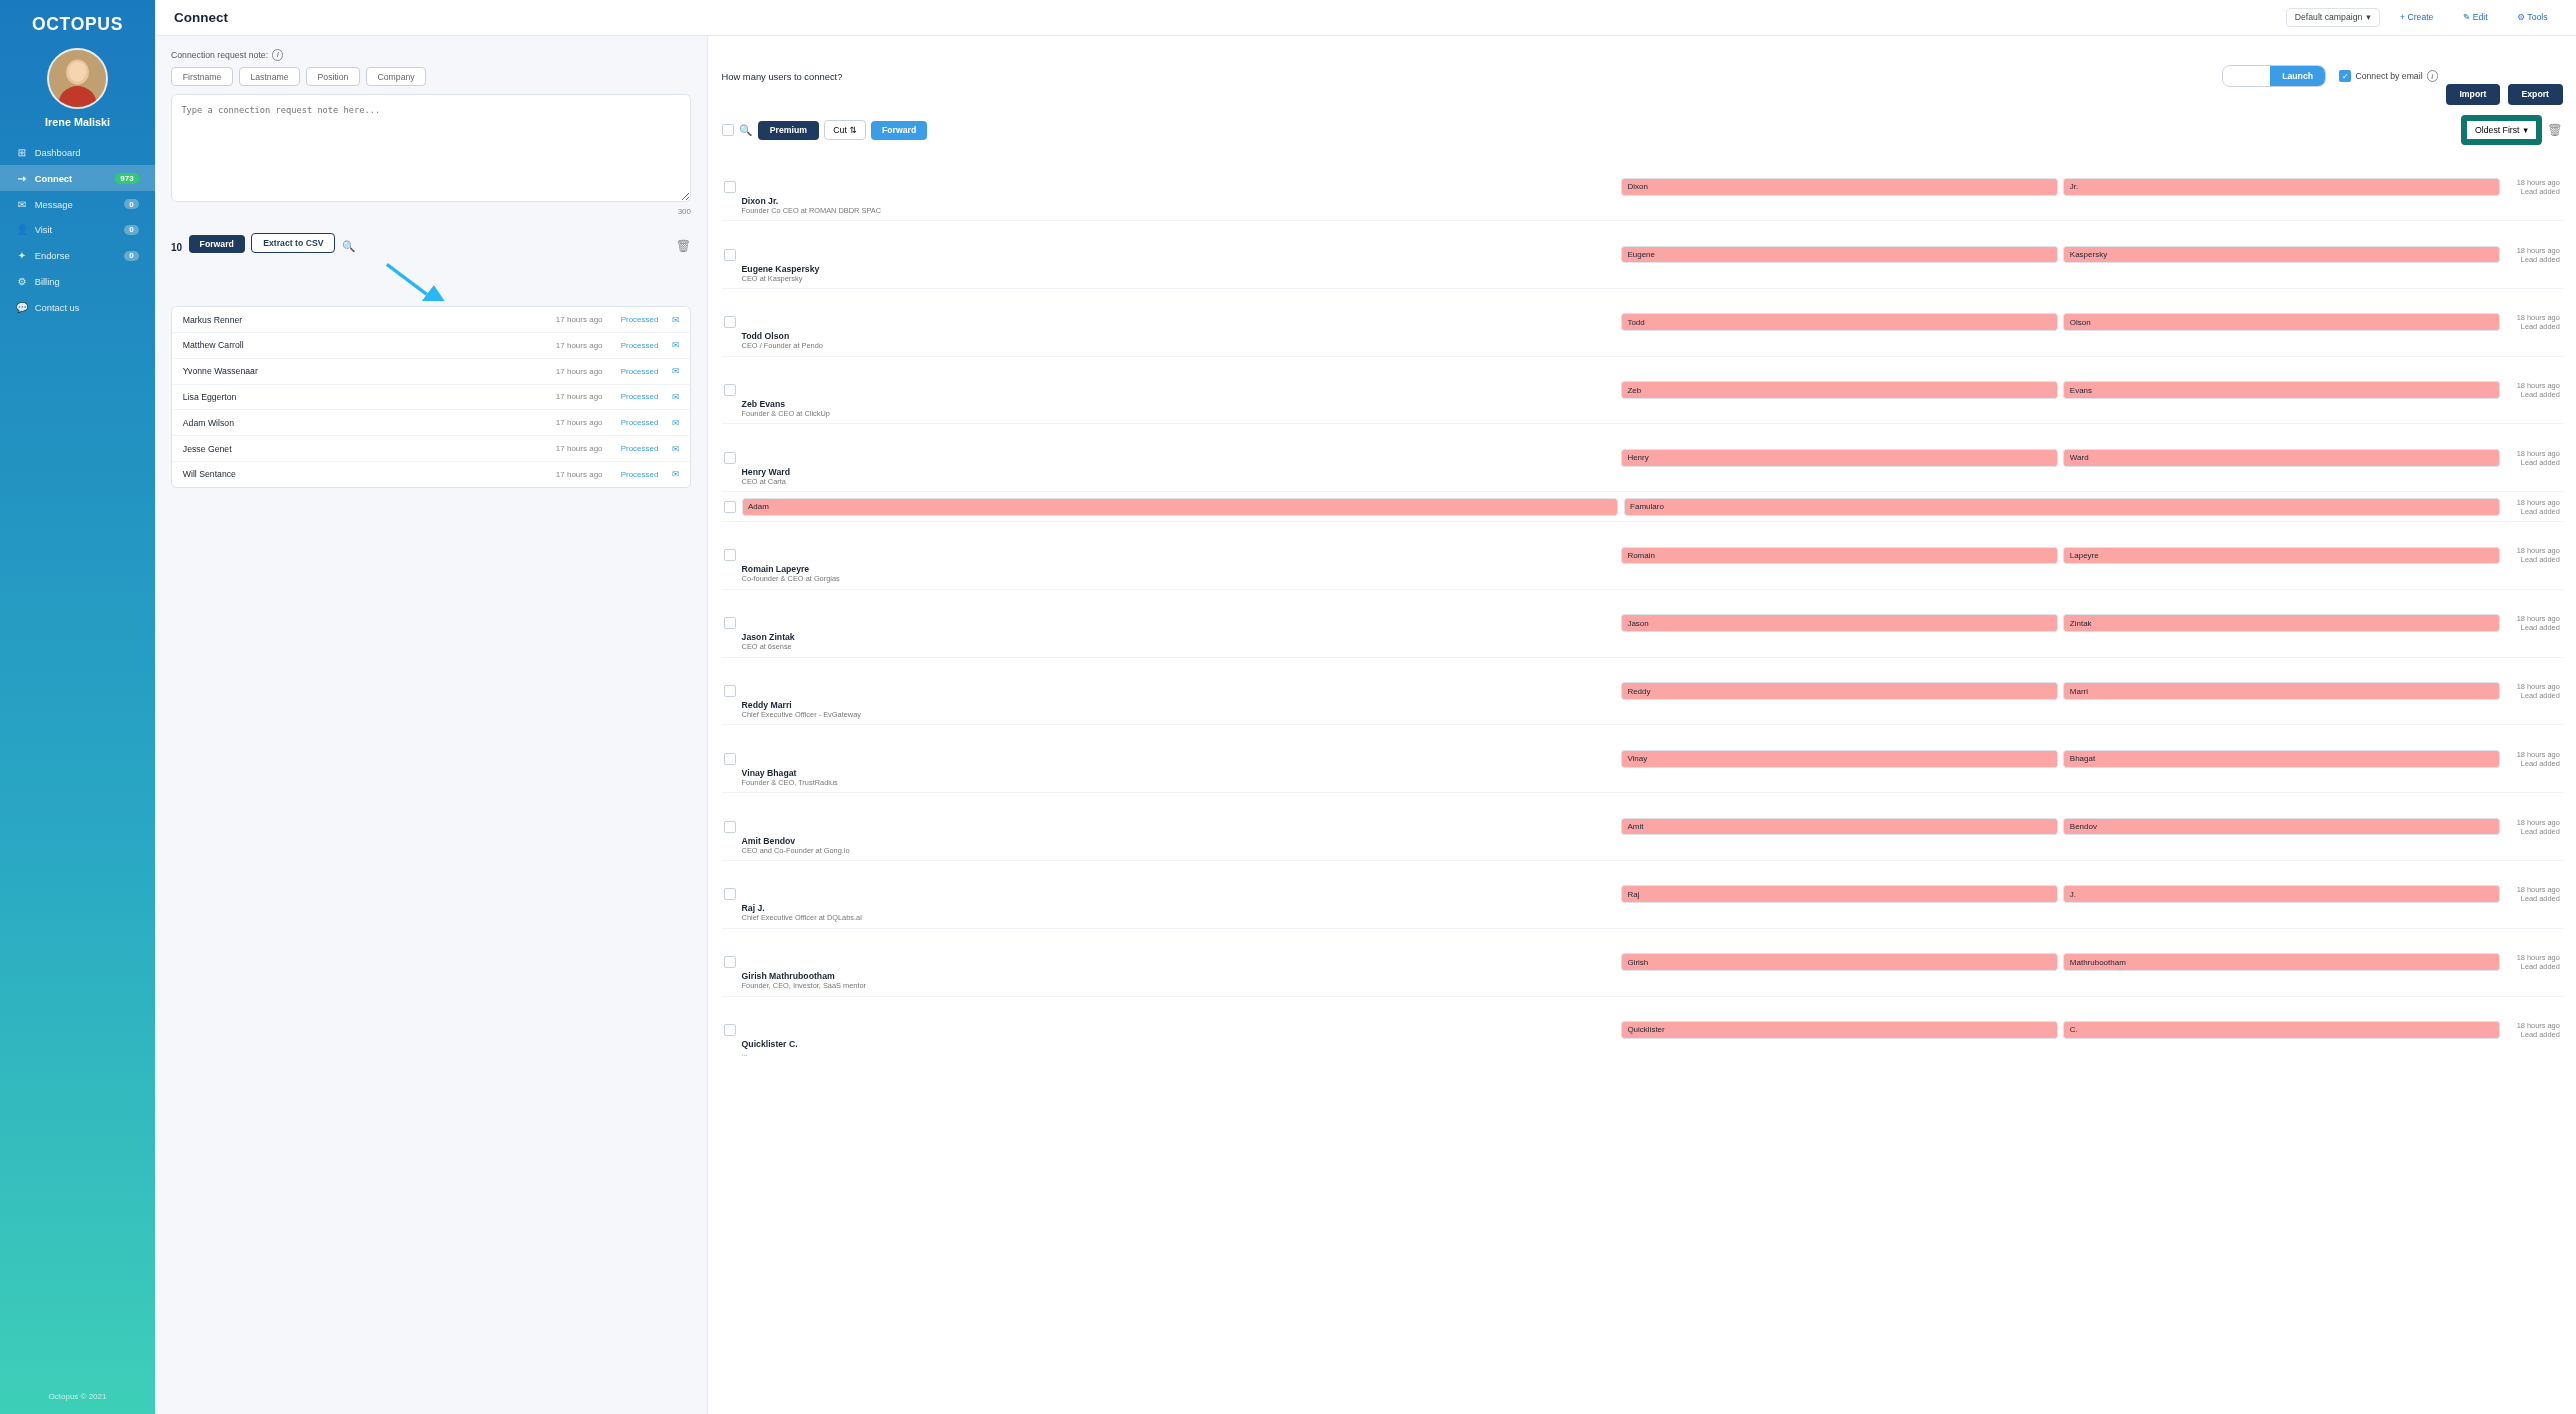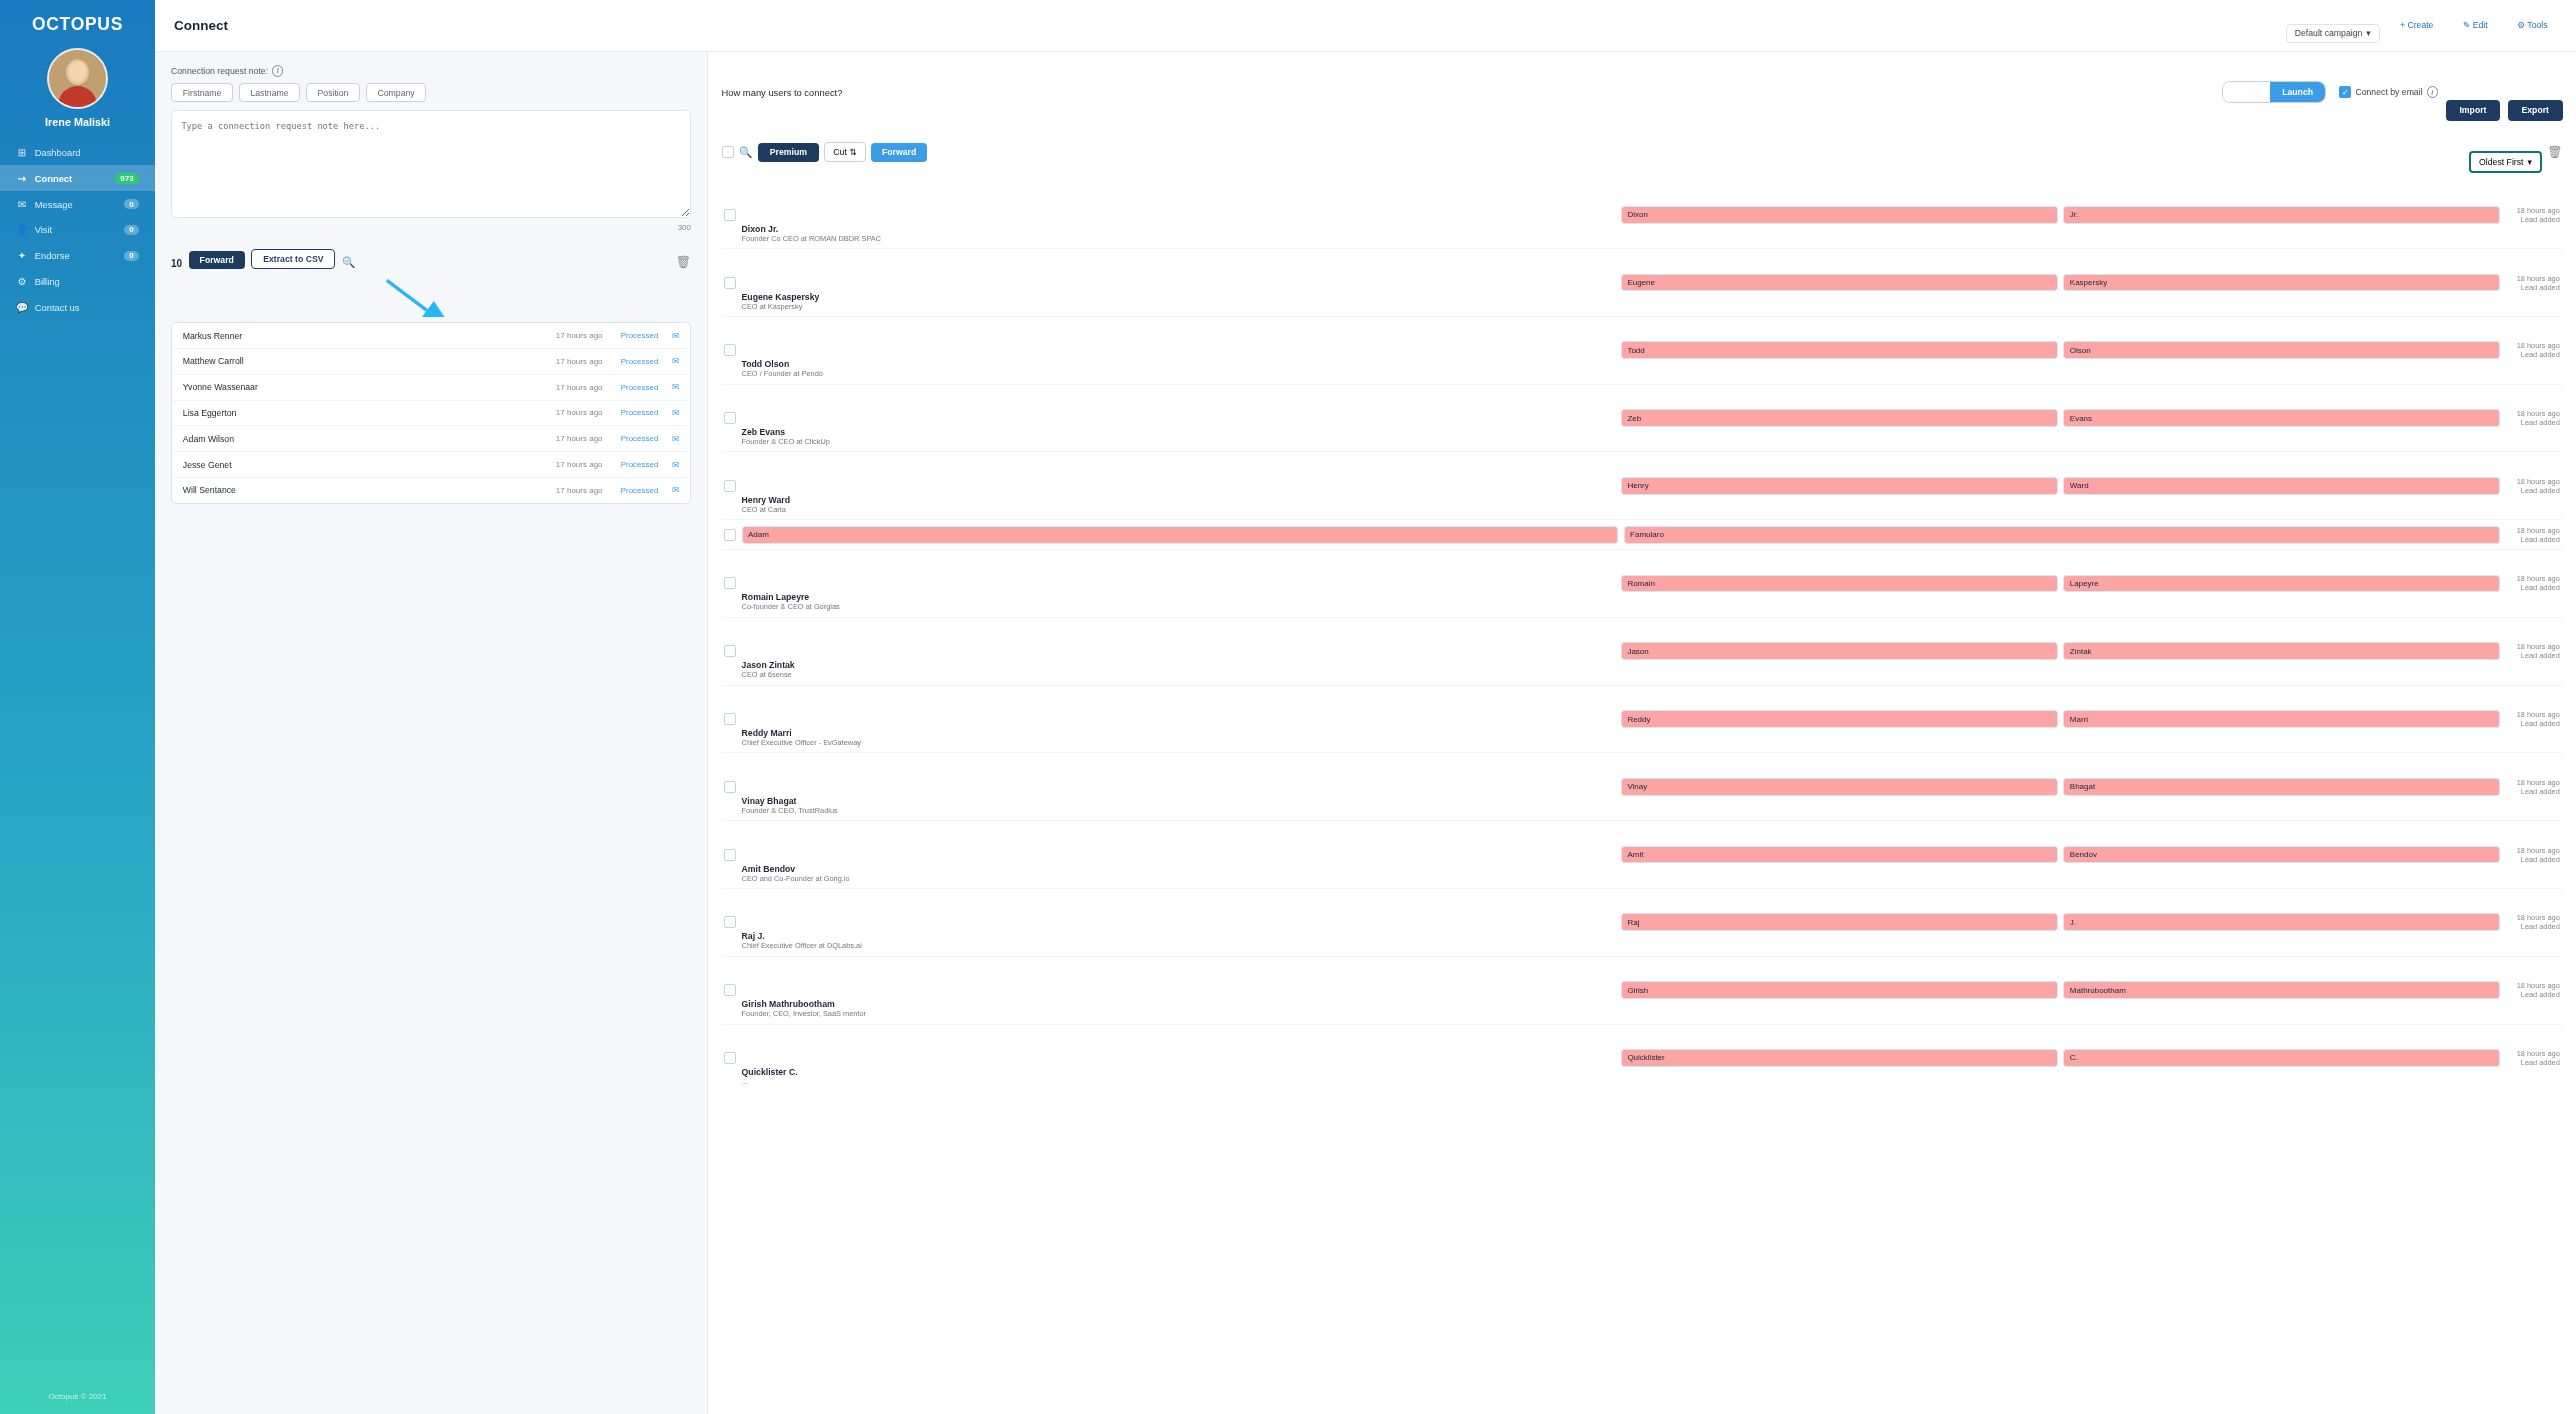--- a/index.html
+++ b/index.html
@@ -44,21 +44,20 @@
     
     #topbar {
       background: white; padding: 8px 19px; display: flex; align-items: center;
       border-bottom: 0.7px solid #e5e9ef; gap: 10.8px;
     }
     .topbar-title { font-size: 13.5px; font-weight: 700; color: #1a2533; flex: 1; }
     .campaign-select {
       display: flex; align-items: flex-end; gap: 4px; font-size: 8.7px; color: #444;
       border: 0.7px solid #dde3ec; border-radius: 4px; padding: 3.4px 8px; cursor: pointer;
       background: white;
-      margin-top: 16px;
     }
     .topbar-btn {
       display: flex; align-items: center; gap: 3.4px; padding: 4px 9.4px;
       border-radius: 4px; font-size: 8.7px; cursor: pointer; border: none;
       background: none; color: #2271c3; font-weight: 500;
     }
 
     
     #content { display: flex; flex: 1; overflow: hidden; gap: 0; }
 
@@ -136,23 +135,23 @@
     .filter-cut {
       display: flex; align-items: center; gap: 2.7px;
       border: 1px solid #c8d0dc; border-radius: 4px; padding: 4px 8px;
       background: white; font-size: 8.7px; cursor: pointer;
     }
     .filter-forward {
       background: #3b9de8; color: white; border: none; border-radius: 4px;
       padding: 4.7px 10.8px; font-size: 8.7px; font-weight: 600; cursor: pointer;
     }
     .filter-sort {
-      display: flex; align-items: center; gap: 4px; border: 2px solid #0f766e;
+      display: flex; align-items: center; gap: 4px; border: 6px solid #0f766e;
       border-radius: 4px; padding: 4px 8px; background: white; font-size: 8.7px;
-      cursor: pointer; margin-left: auto; margin-top: 20px;
+      cursor: pointer; margin-left: auto;
     }
     .filter-trash { font-size: 12px; color: #888; cursor: pointer; }
     .leads-row { display: flex; align-items: center; border-bottom: 0.7px solid #f0f3f7; padding: 5.4px 2.7px; gap: 5.4px; }
     .leads-row:last-child { border-bottom: none; }
     .leads-check { width: 12px; height: 12px; border: 1px solid #c8d0dc; border-radius: 2px; background: white; flex-shrink: 0; }
     .leads-info { flex: 2; margin-top: 37px; }
     .leads-name-main { font-size: 8.7px; font-weight: 600; color: #1a2533; }
     .leads-title { font-size: 7.4px; color: #777; }
     .leads-first, .leads-last { flex: 1; }
     .leads-input {

